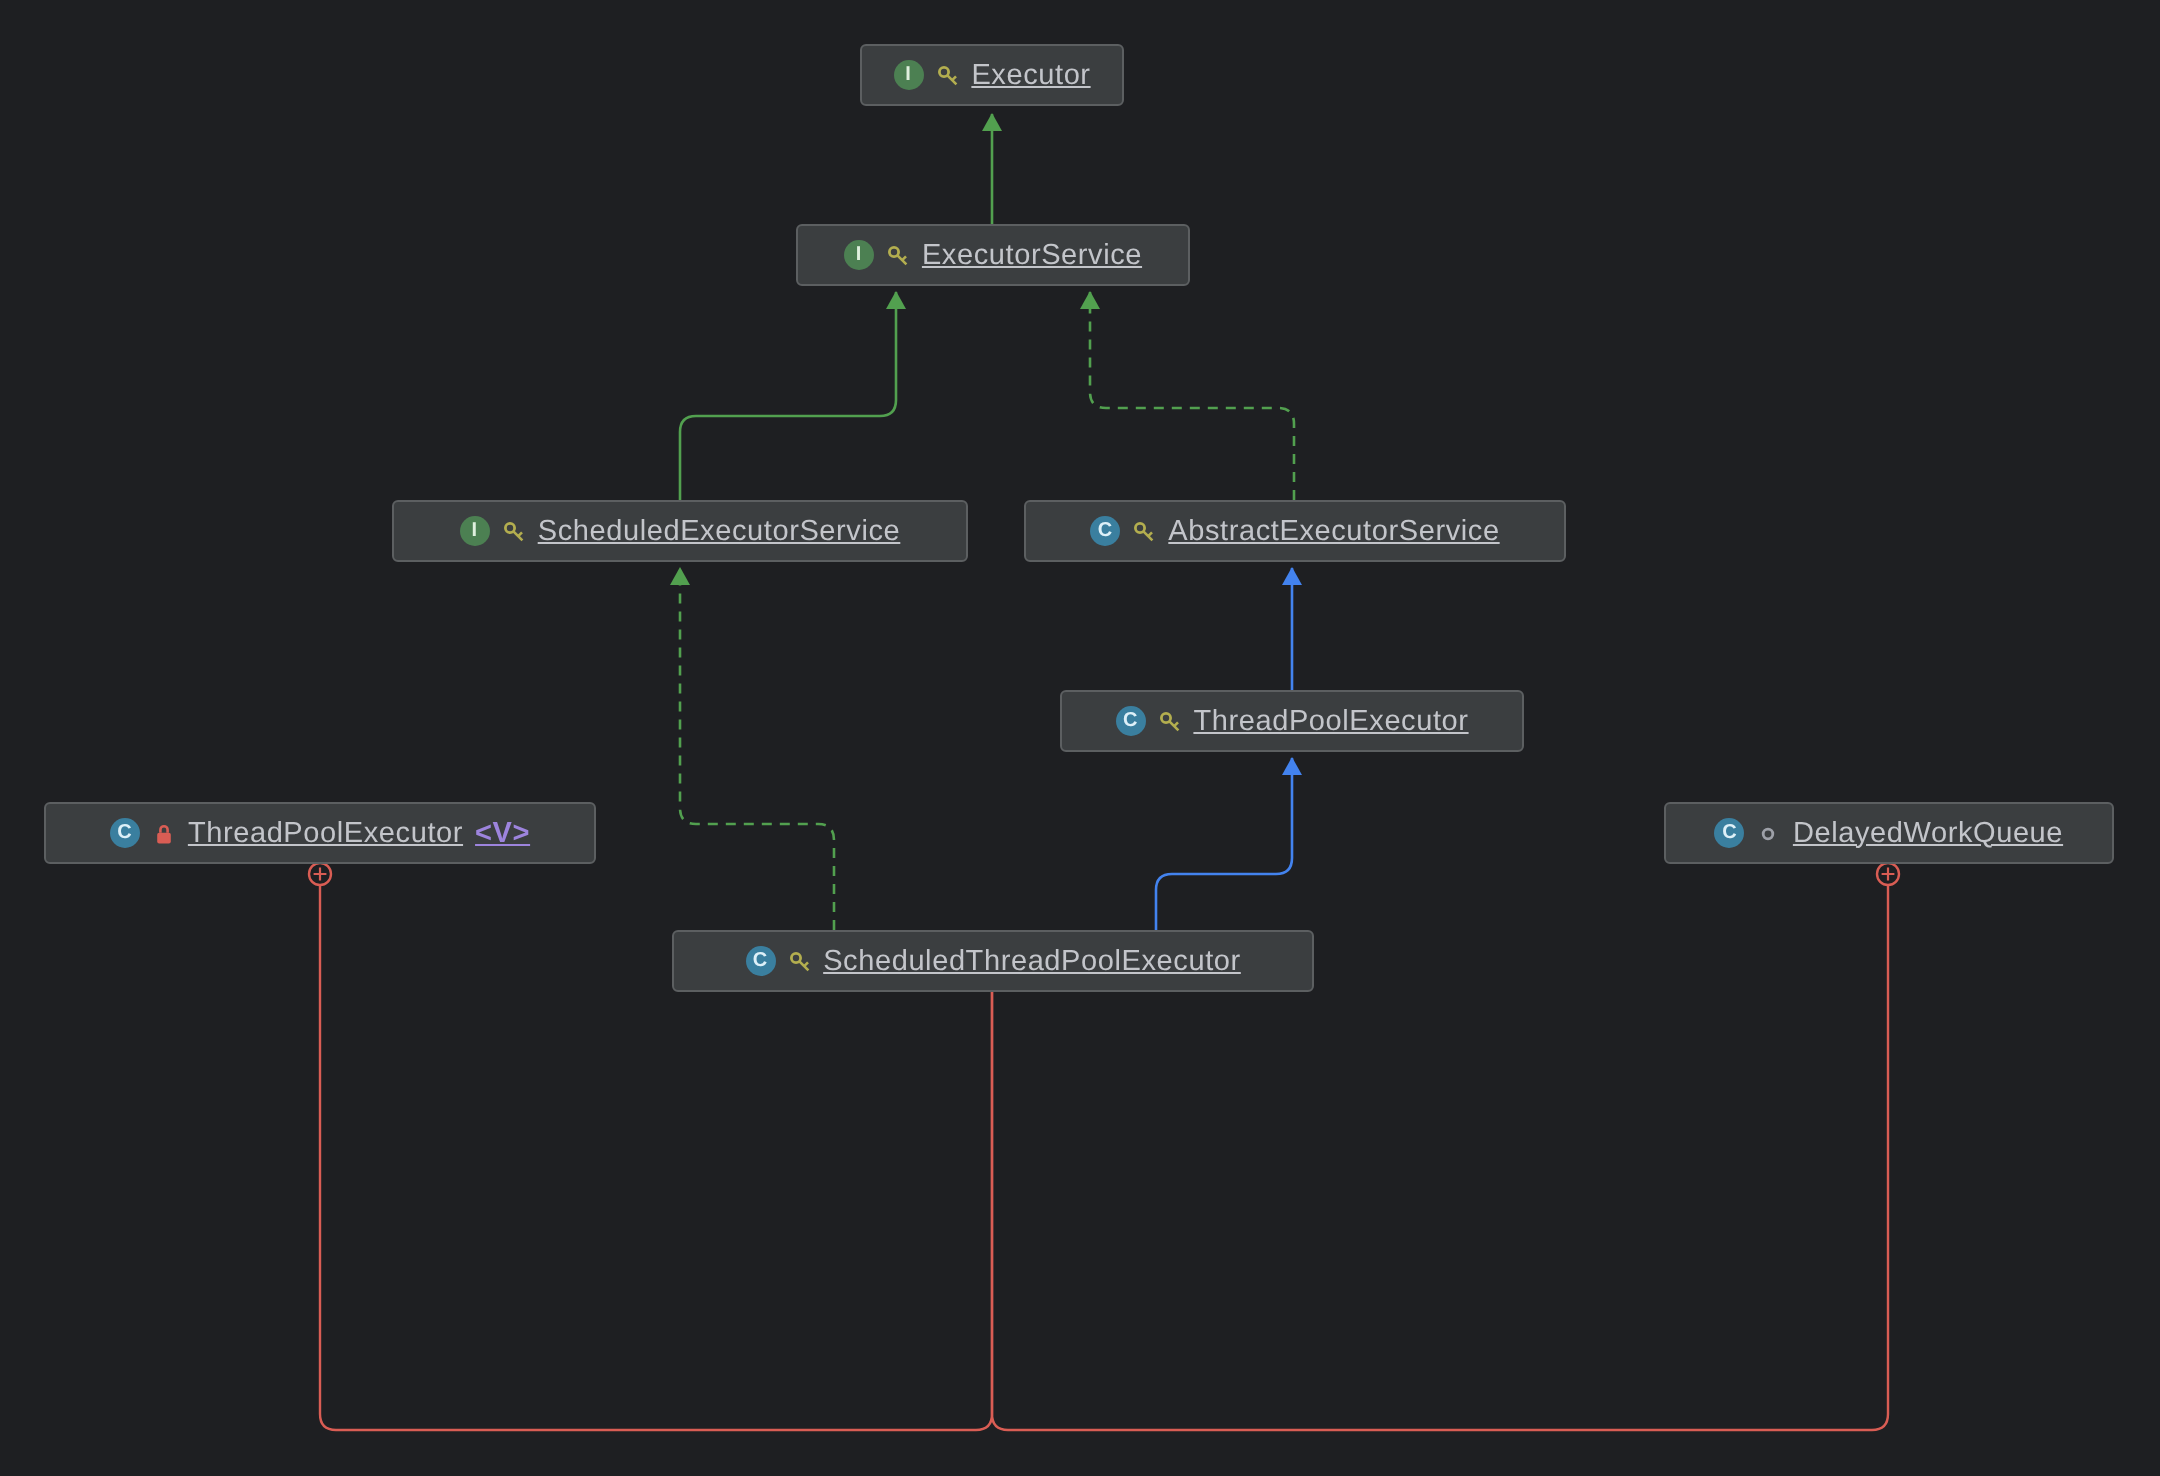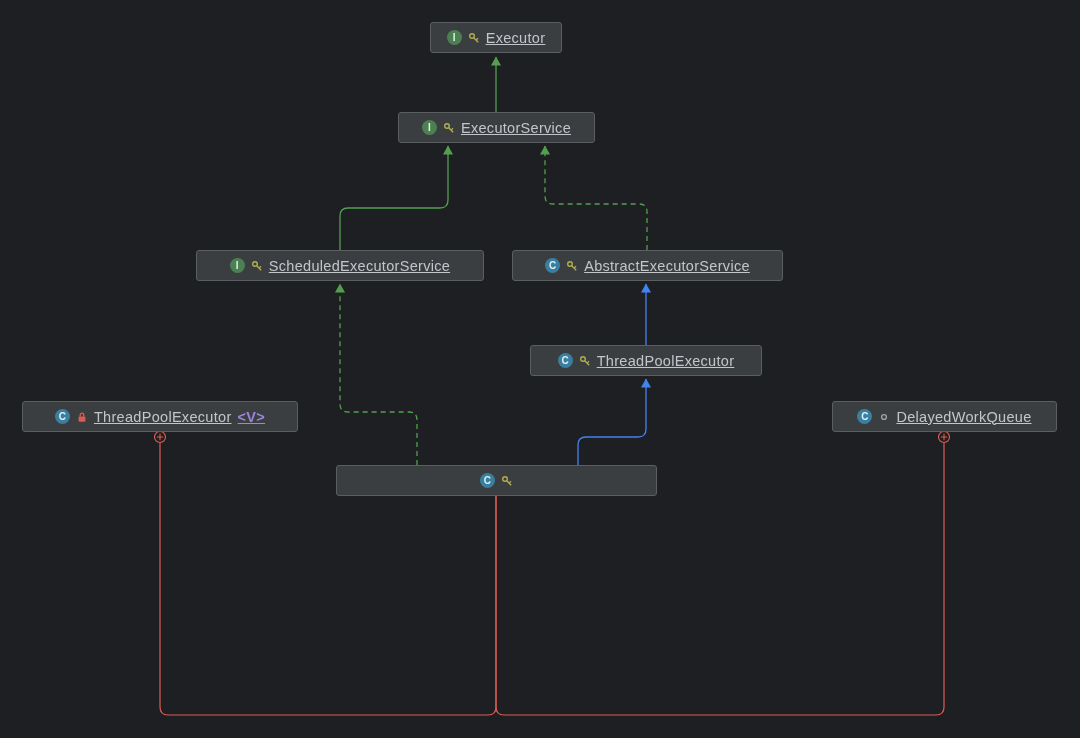--- a/index.html
+++ b/index.html
@@ -180,15 +180,16 @@
   </div>
 
   <div class="node" style="left:336px; top:465px; width:321px;">
     <span class="icon-circle class-icon">C</span>
     <span class="mod-icon">
       <svg viewBox="0 0 12 12" width="12" height="12">
           <circle cx="4" cy="4" r="2.3" fill="none" stroke="#b3ae4f" stroke-width="1.4"></circle>
           <path d="M5.7,5.7 L10.2,10.2 M8.1,8.1 L10,6.2" stroke="#b3ae4f" stroke-width="1.3" fill="none"></path>
         </svg>
     </span>
+    <span class="label">ScheduledThreadPoolExecutor</span>
   </div>
 
 </div>
 
 </body></html>

